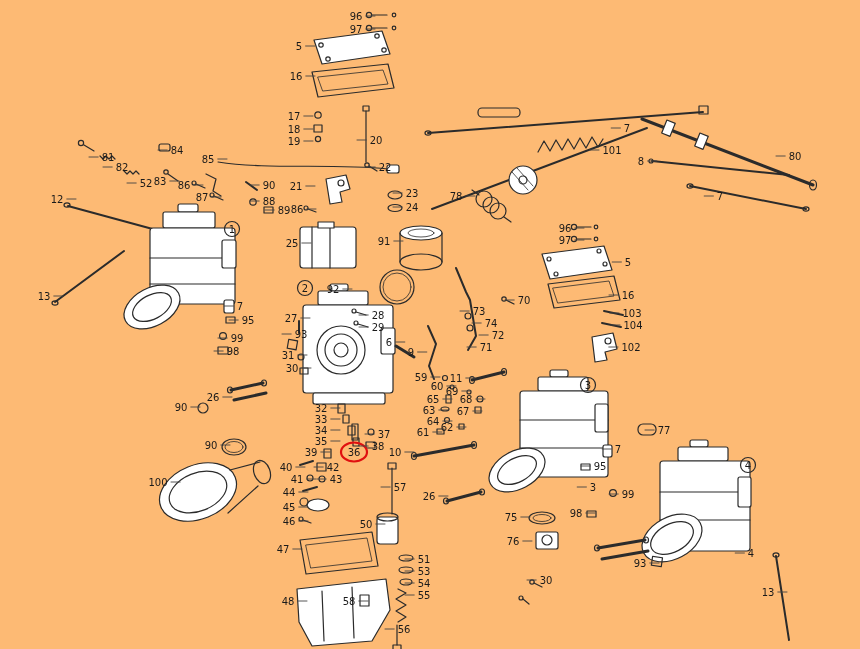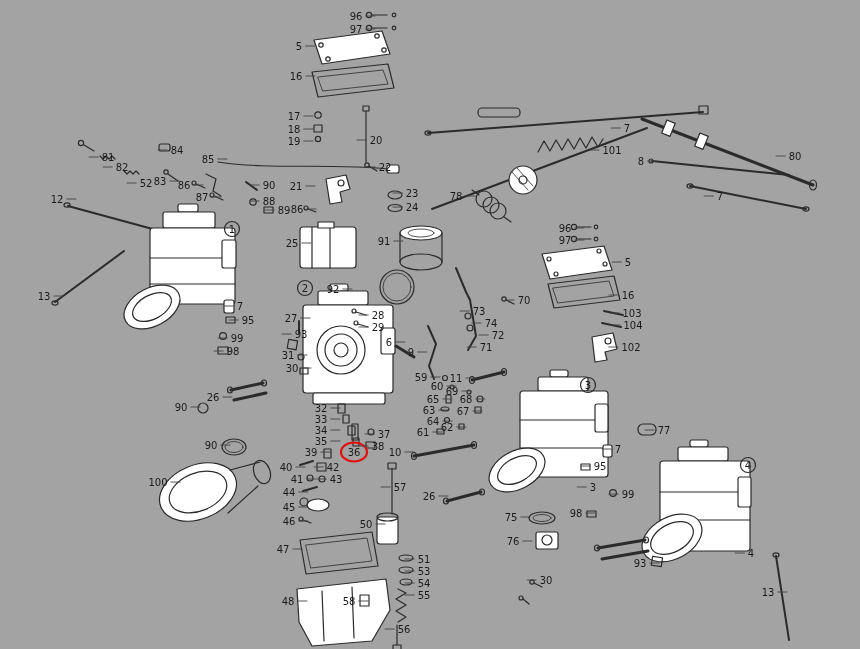--- a/index.html
+++ b/index.html
@@ -1,16 +1,16 @@
 <!DOCTYPE html>
 <html><head>
 <meta charset="utf-8">
 <style>
   html,body{margin:0;padding:0;background:#ffffff;}
-  .stage{position:relative;width:860px;height:649px;background:#a3a3a3;outline:1px solid #e3e3e3;overflow:hidden;
+  .stage{position:relative;width:860px;height:649px;background:#fdba74;outline:1px solid #e3e3e3;overflow:hidden;
          font-family:"DejaVu Sans",sans-serif;}
   svg{display:block;width:860px;height:649px;}
   .ln{fill:none;stroke:#2b2b2b;stroke-width:1.2;stroke-linecap:round;stroke-linejoin:round;}
   .thin{stroke-width:0.8;}
   .ln2{fill:none;stroke:#2b2b2b;stroke-width:2;stroke-linecap:round;stroke-linejoin:round;}
   .ln3{fill:none;stroke:#2b2b2b;stroke-width:3;stroke-linecap:round;stroke-linejoin:round;}
   .part{fill:#ffffff;stroke:#2b2b2b;stroke-width:1.2;stroke-linejoin:round;}
   .lbl{font:10px "DejaVu Sans",sans-serif;fill:#1a1a1a;text-anchor:middle;}
   .leader{stroke:#444444;stroke-width:0.9;}
   .hl{fill:none;stroke:#e01010;stroke-width:2.2;}

